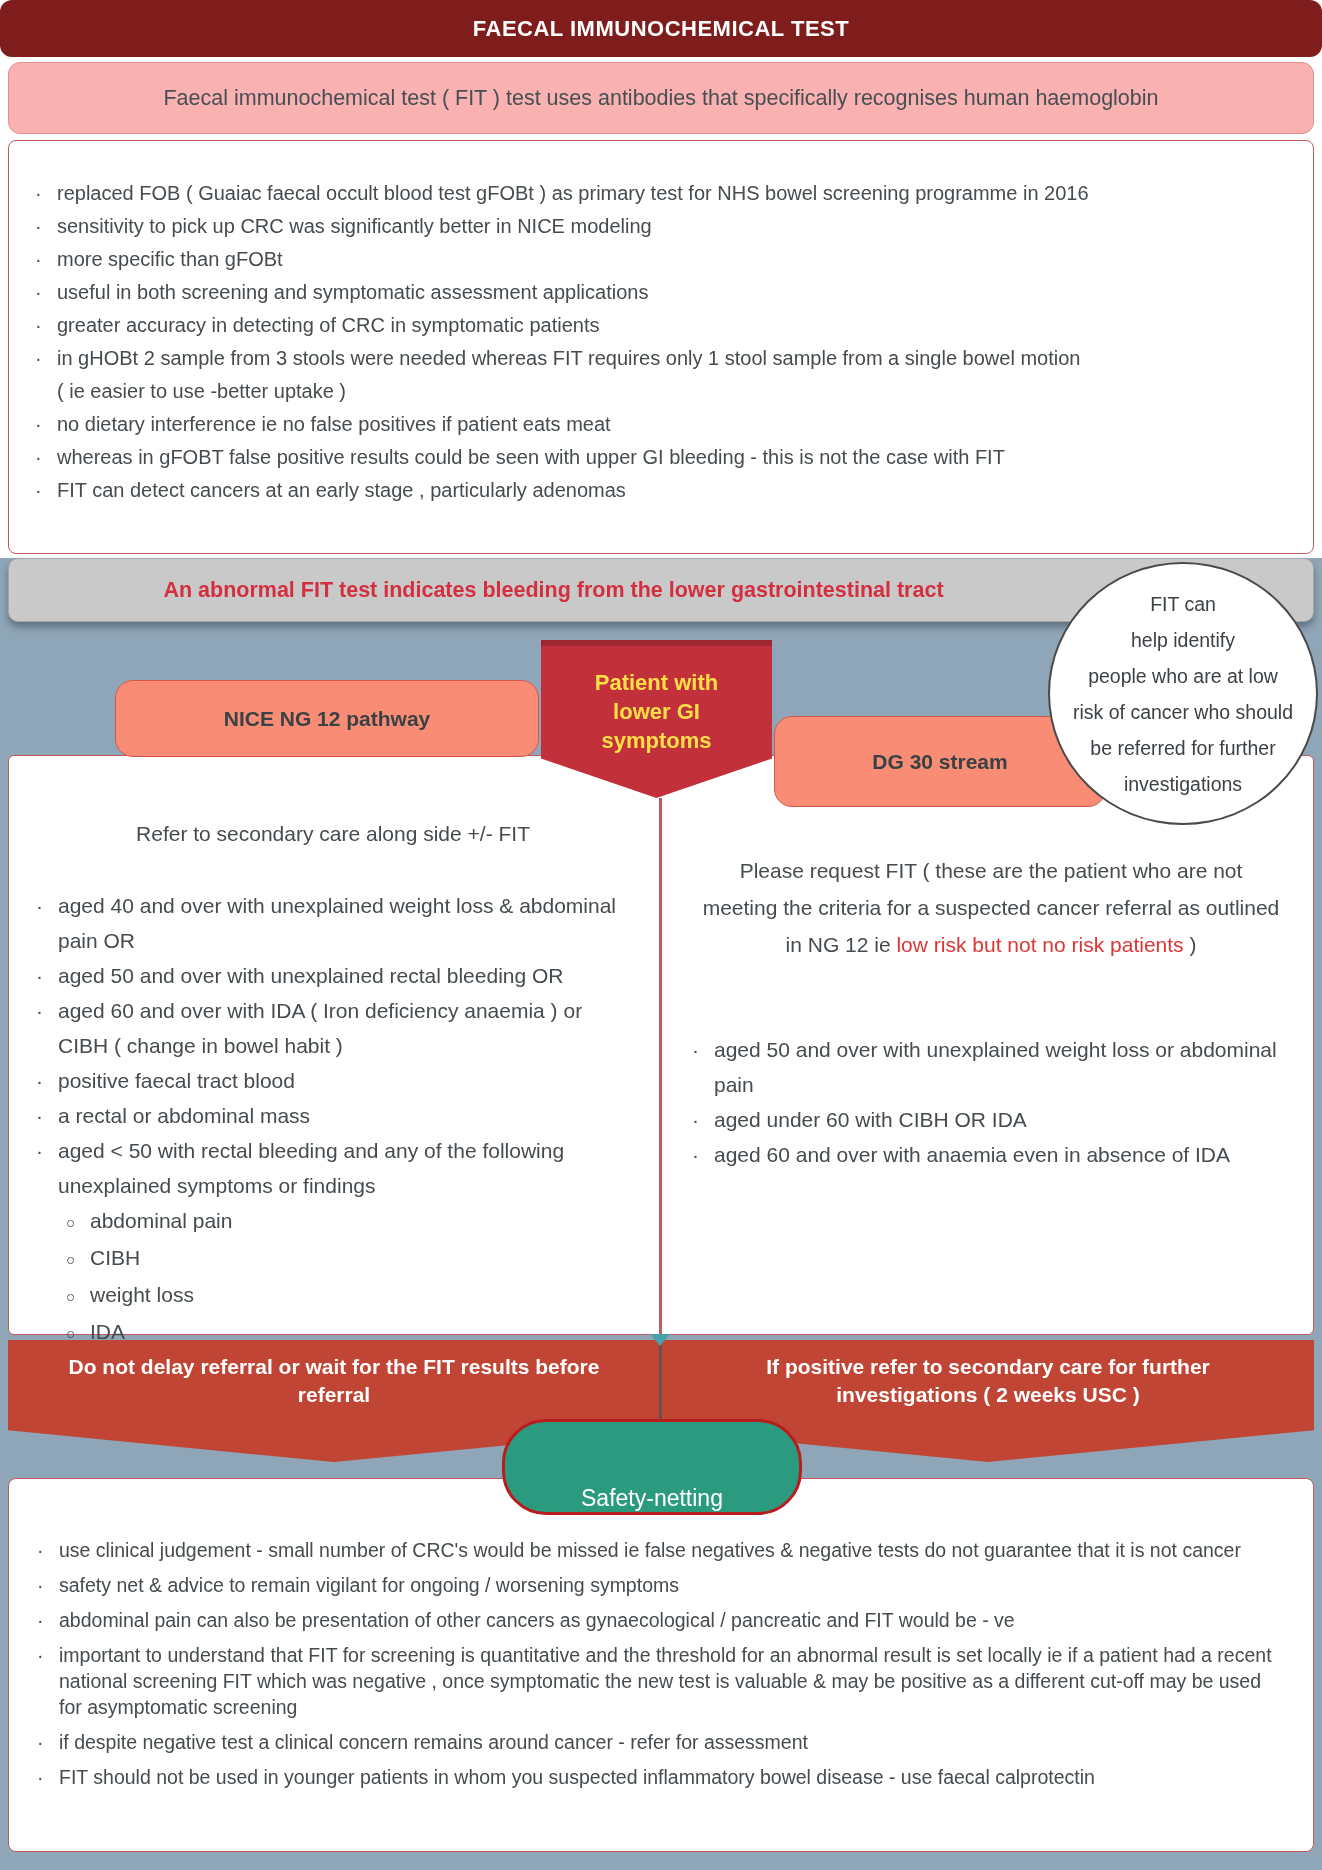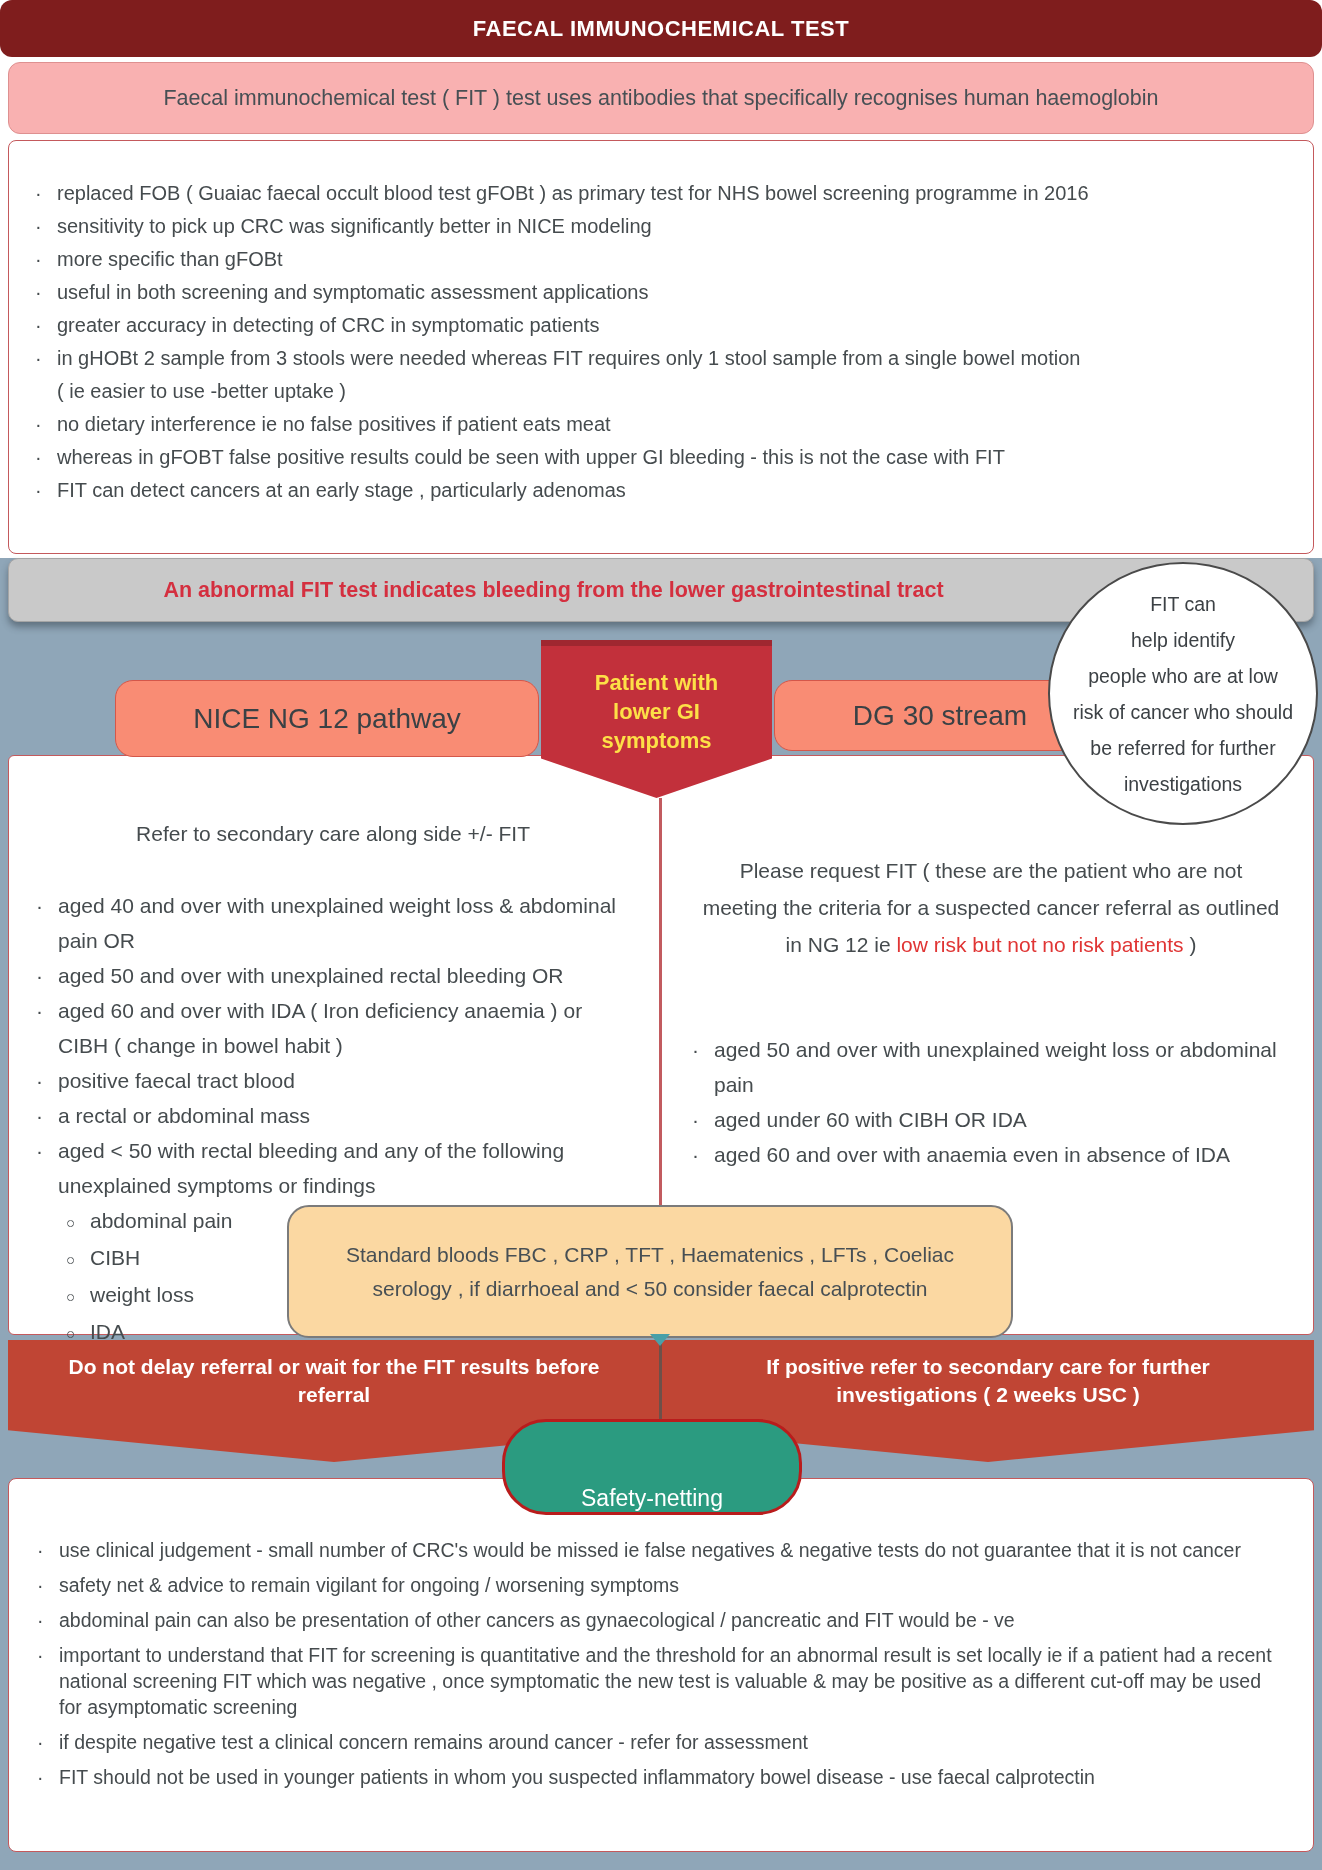--- a/index.html
+++ b/index.html
@@ -20,23 +20,23 @@
            border-radius:8px;padding:36px 26px 0 26px;z-index:2;}
   .top-box .bi{font-size:20px;line-height:33px;}
 
   .gray-banner{left:8px;top:558px;width:1306px;height:64px;background:#c9c9c9;border:1px solid #a5a5a5;
                border-radius:10px;box-shadow:0 5px 7px rgba(40,50,60,.45);z-index:3;
                display:flex;align-items:center;justify-content:center;padding-right:215px;}
   .gray-banner span{color:#d42f3f;font-weight:bold;font-size:21.5px;}
 
   .salmon{background:#f98c74;border:1px solid #d4574a;border-radius:18px;z-index:4;
           display:flex;align-items:center;justify-content:center;}
-  .salmon span{font-size:28px;font-weight:normal;color:#3a4145;}
+  .salmon span{font-size:21px;font-weight:bold;color:#3a4145;}
   .nice-box{left:115px;top:680px;width:424px;height:77px;}
-  .dg-box{left:774px;top:680px;width:332px;height:71px;}
+  .dg-box{left:774px;top:716px;width:332px;height:91px;}
 
   .pennant{left:541px;top:640px;width:231px;height:158px;background:#c2303b;z-index:5;
            clip-path:polygon(0 0,100% 0,100% 75%,50% 100%,0 75%);
            display:flex;flex-direction:column;align-items:center;padding-top:28px;
            box-shadow:inset 0 6px 0 rgba(0,0,0,.18);}
   .pennant span{display:block;color:#fde047;font-weight:bold;font-size:22px;line-height:29px;text-align:center;}
 
   .fit-circle{left:1048px;top:562px;width:270px;height:263px;background:#ffffff;border:2px solid #4a4a4a;
               border-radius:50%;z-index:9;display:flex;flex-direction:column;align-items:center;
               justify-content:center;text-align:center;}
@@ -229,23 +229,20 @@
       <div class="bi">
         <span class="bm">·</span>
         <span class="bt">aged under 60 with CIBH OR IDA</span>
       </div>
       <div class="bi">
         <span class="bm">·</span>
         <span class="bt">aged 60 and over with anaemia even in absence of IDA</span>
       </div>
     </div>
 
-  <div class="abs orange-box">
-    <span>Standard bloods FBC , CRP , TFT , Haematenics , LFTs , Coeliac serology , if diarrhoeal and &lt; 50 consider faecal calprotectin</span>
-  </div>
 
   <div class="abs banner banner-left">
     <span>Do not delay referral or wait for the FIT results before referral</span>
   </div>
   <div class="abs banner banner-right">
     <span>If positive refer to secondary care for further investigations ( 2 weeks USC )</span>
   </div>
   <div class="abs banner-seam"></div>
   <div class="abs teal-arrow"></div>
 

